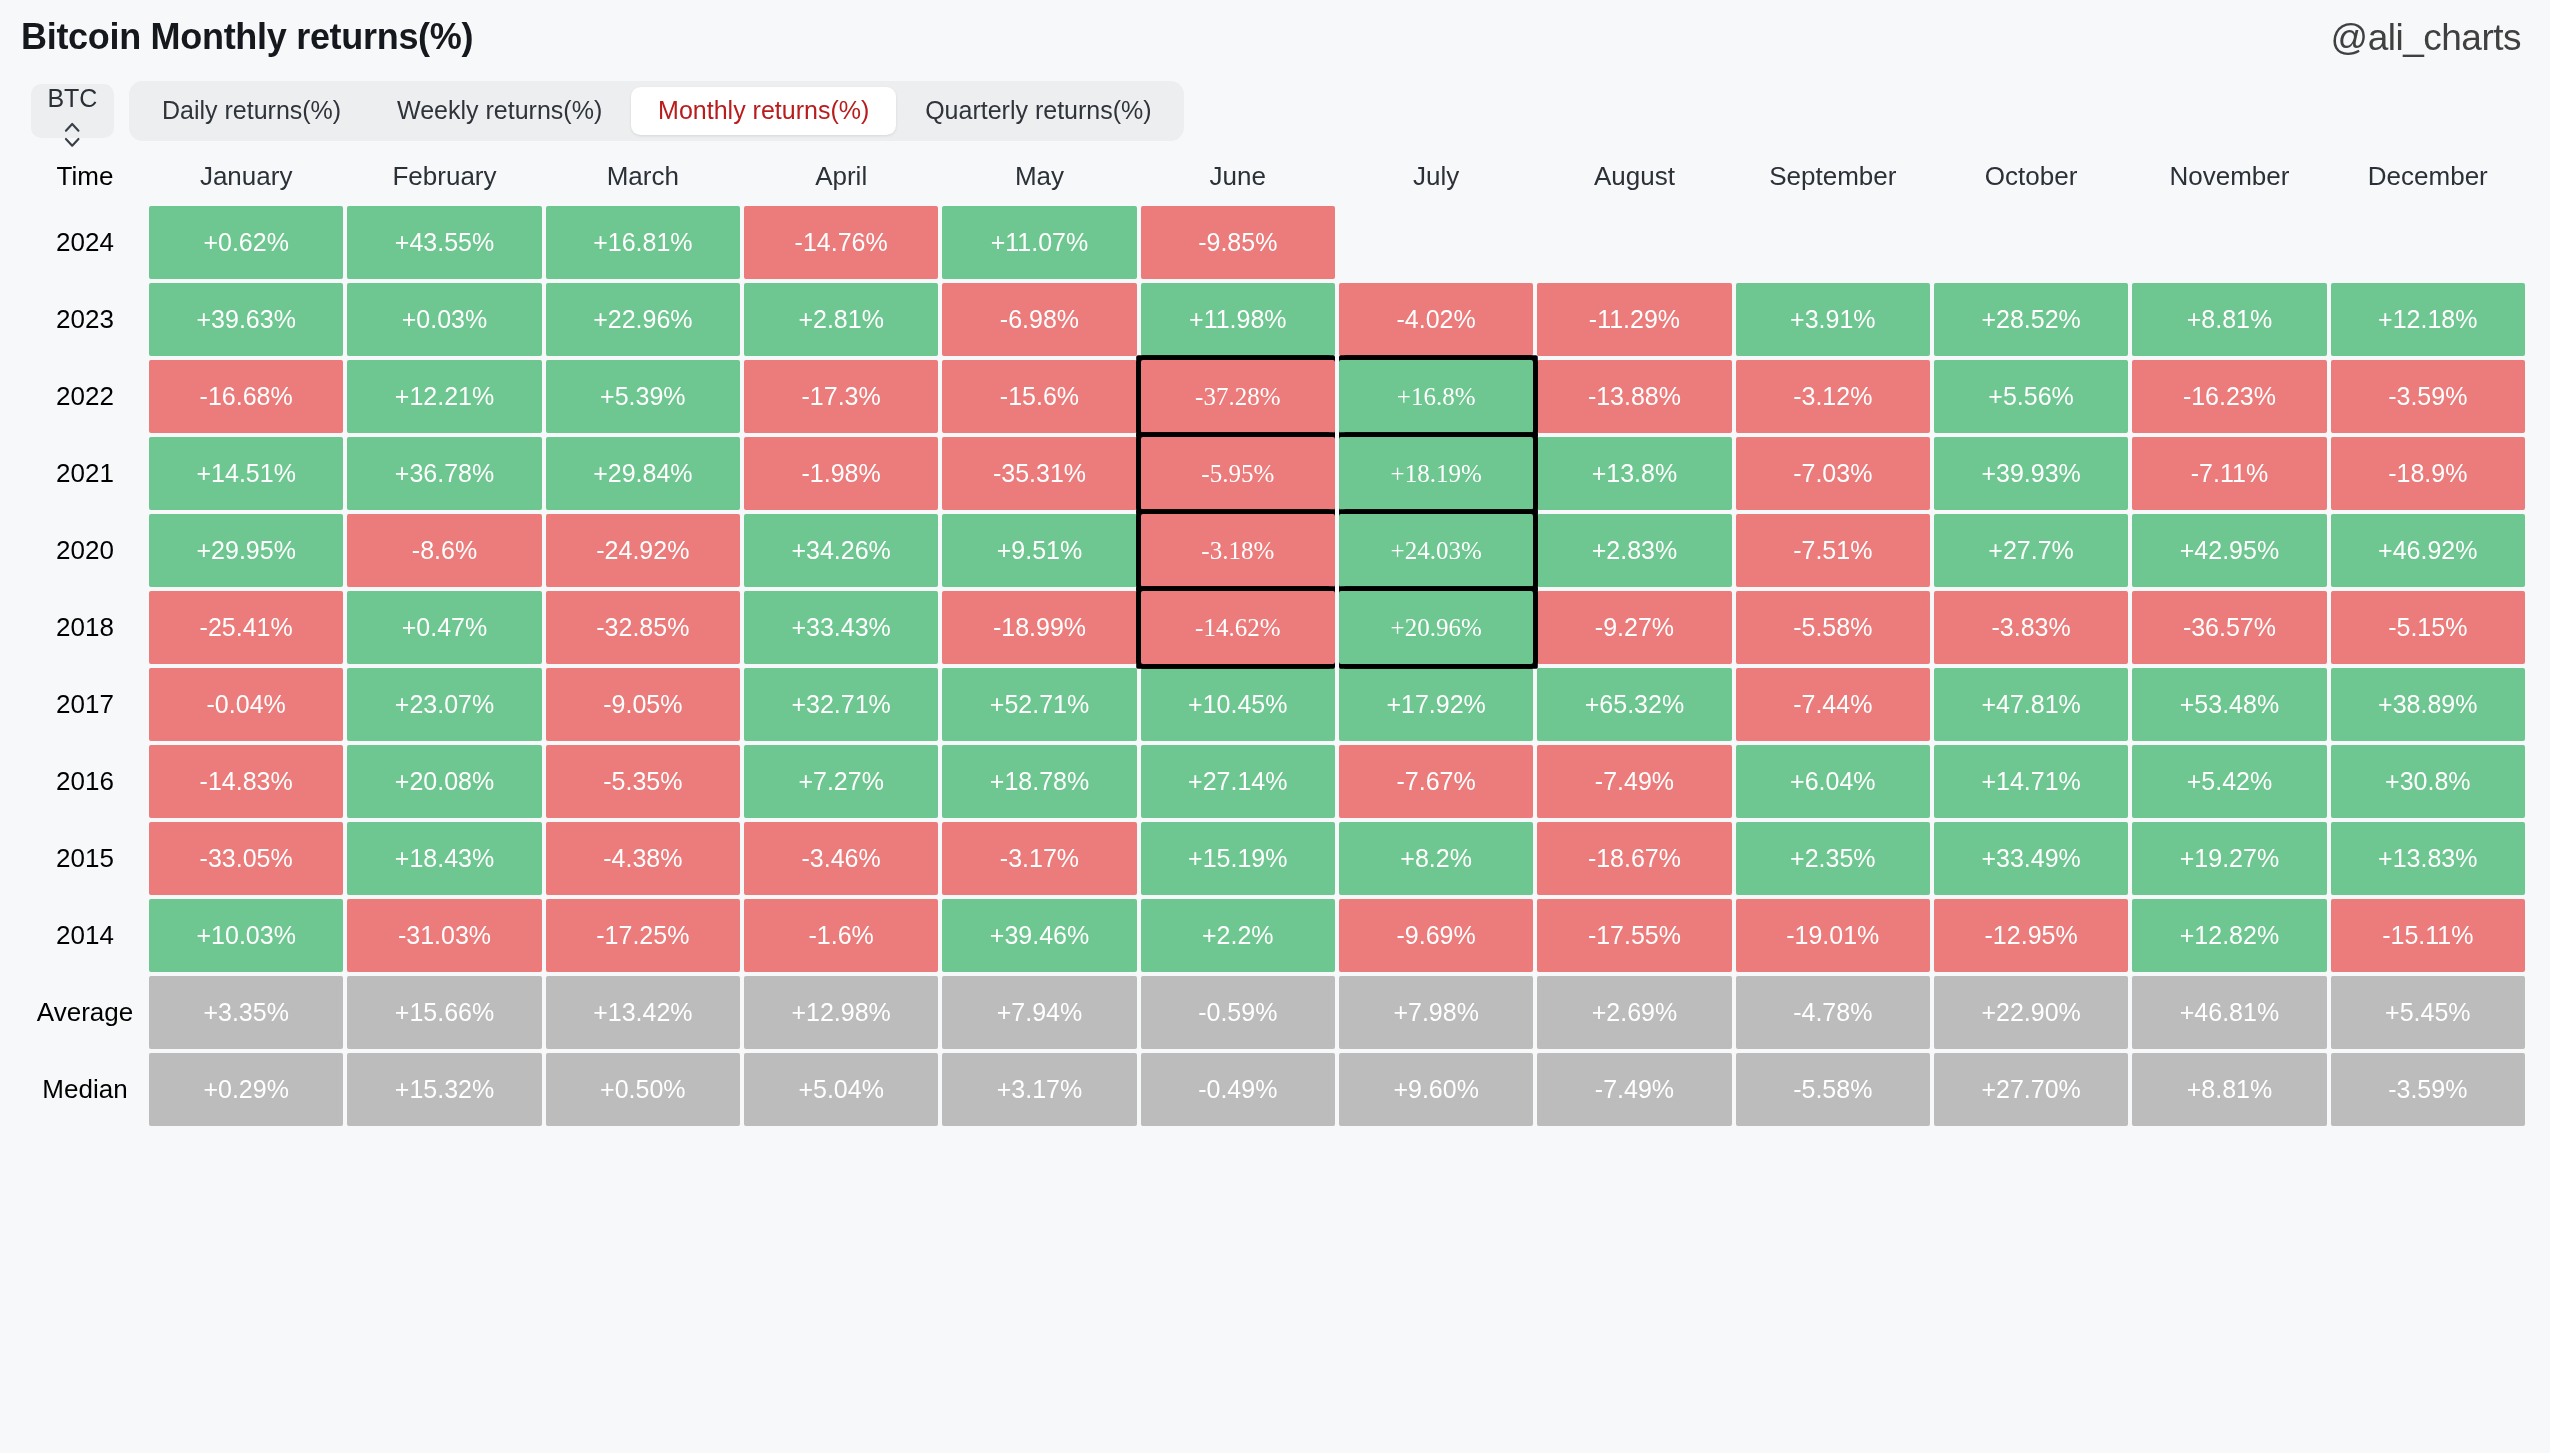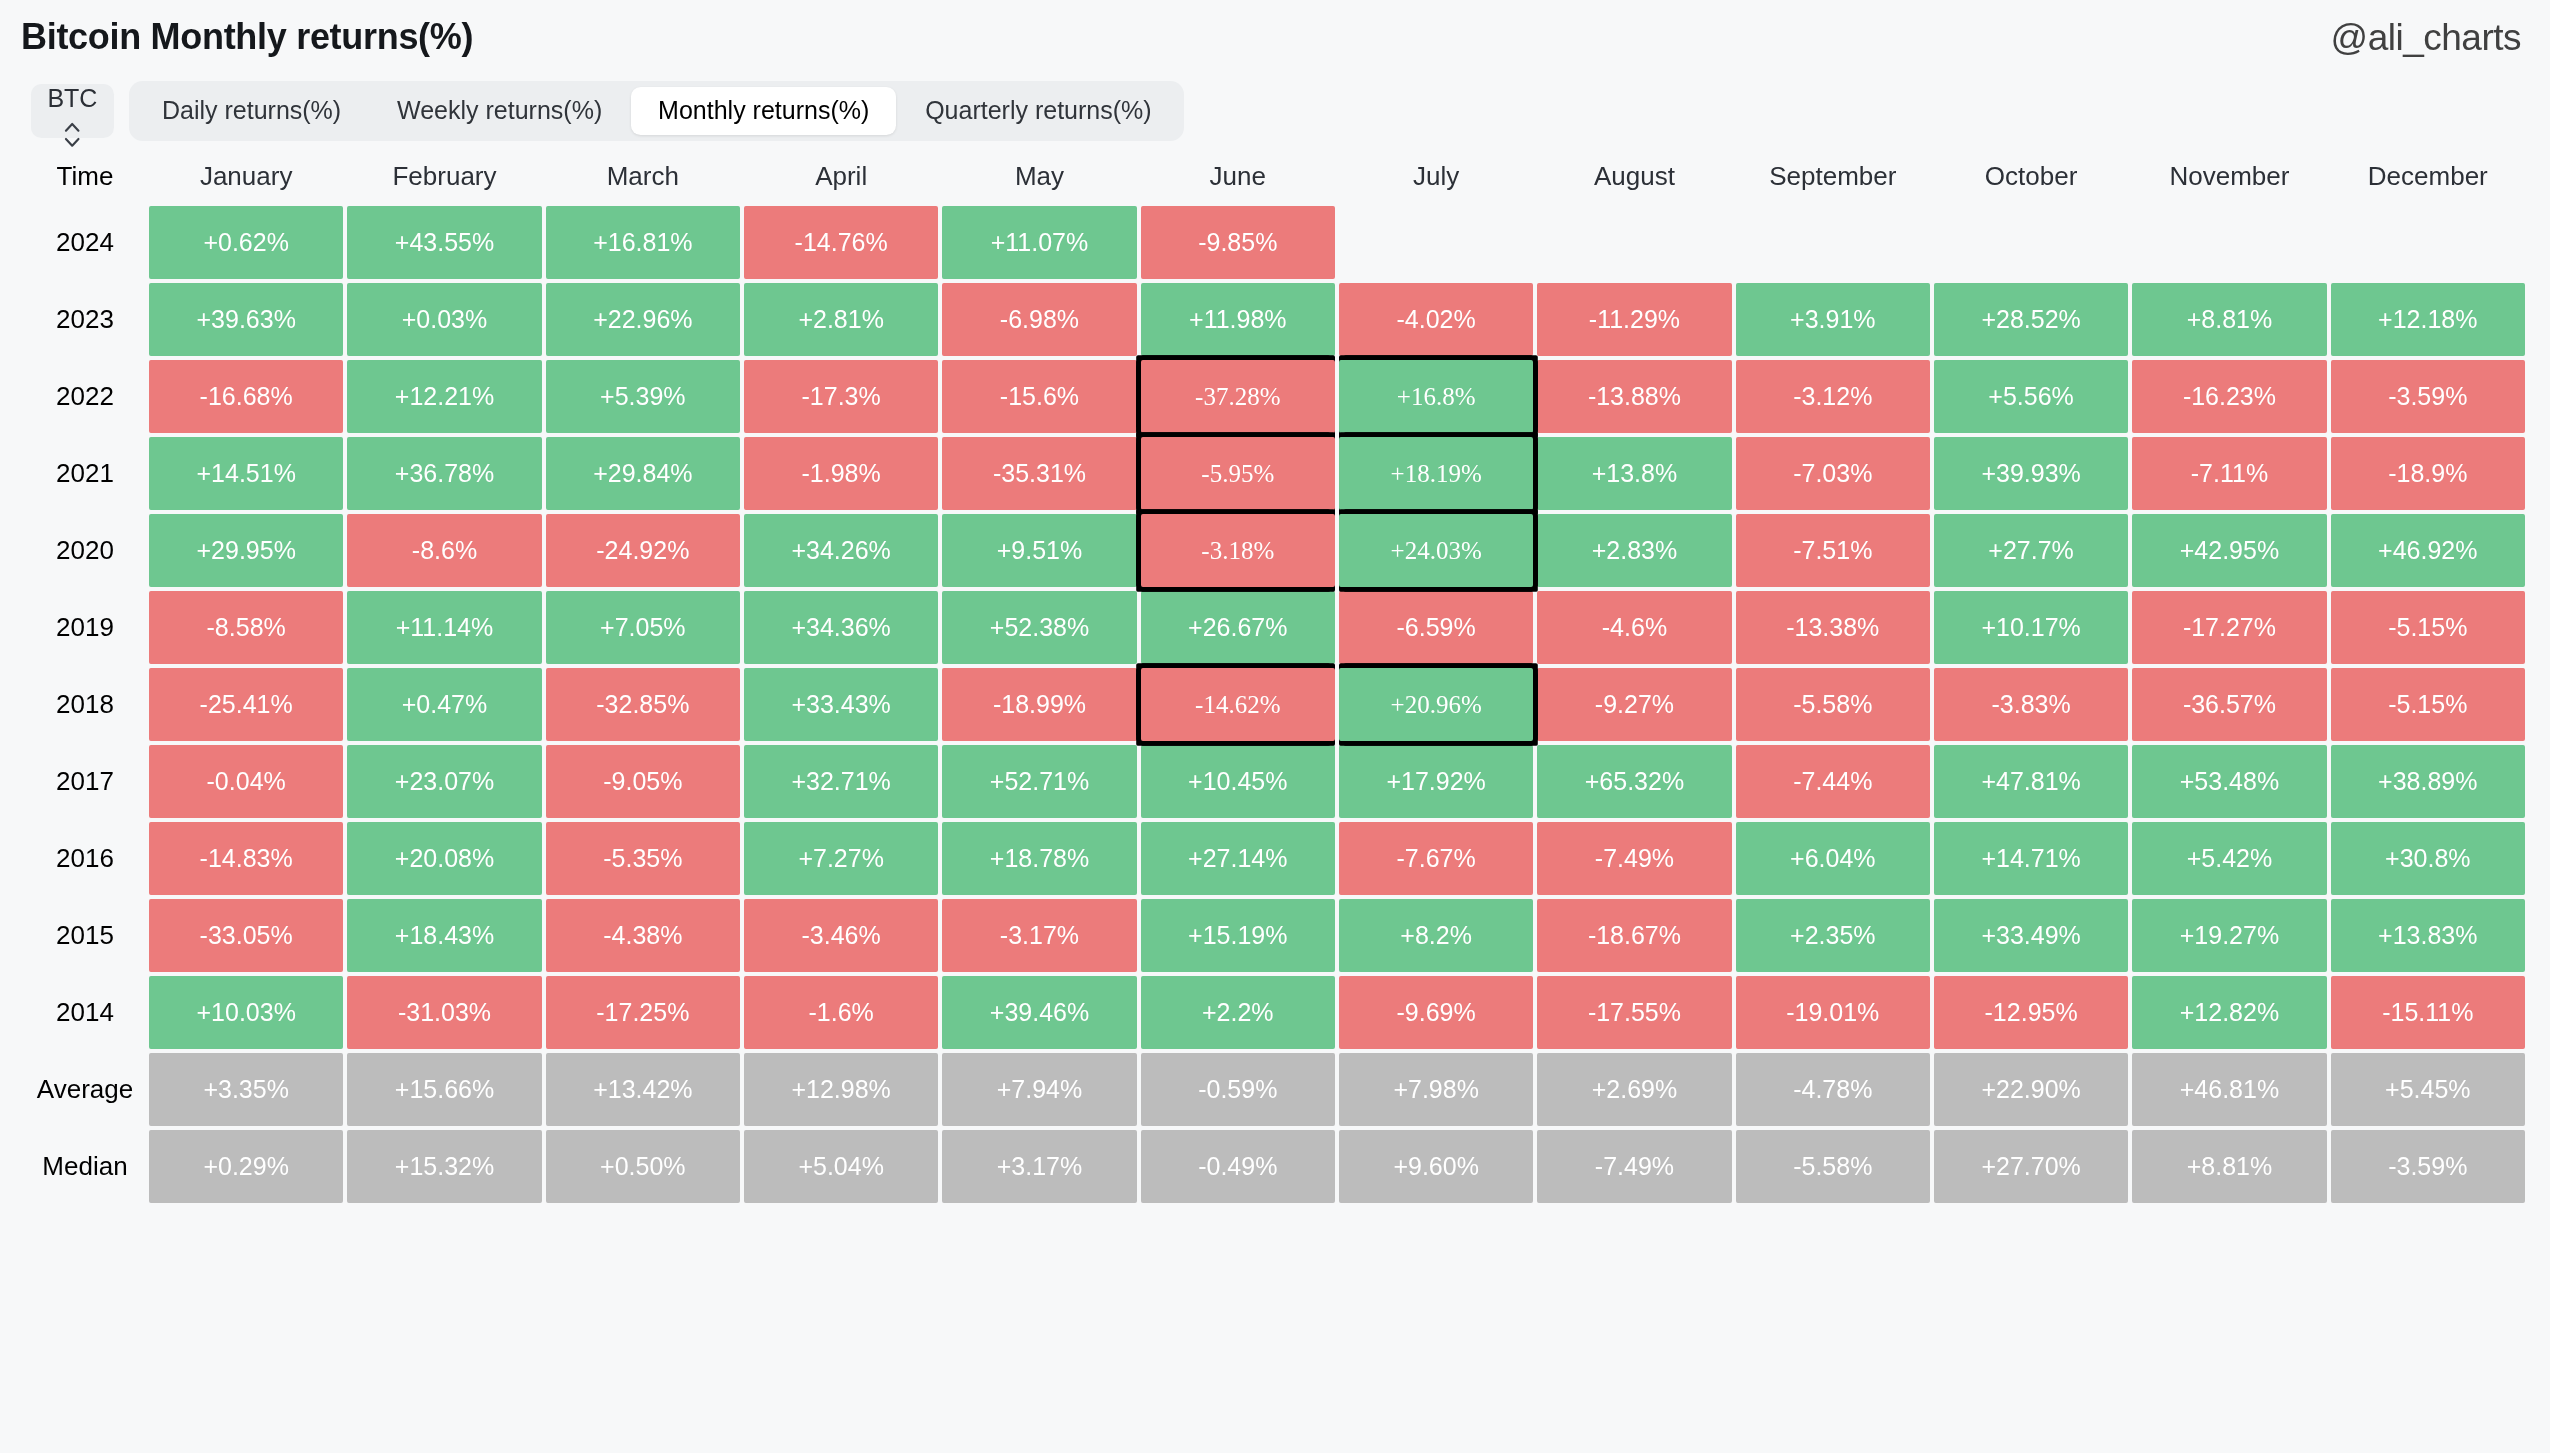--- a/index.html
+++ b/index.html
@@ -92,21 +92,21 @@
     padding: 0 27px;
     font-size: 25px;
     color: #30343a;
     border-radius: 9.6px;
     cursor: pointer;
     white-space: nowrap;
   }
   .tab.active {
     background: #ffffff;
     box-shadow: 0 1px 2.9px rgba(0,0,0,0.10);
-    color: #000000;
+    color: #b91c1c;
   }
 
   
   .table-wrap {
     padding: 0 21px 0 21px;
   }
   table.returns {
     border-collapse: separate;
     border-spacing: 4.8px 4.8px;
     width: 100%;
@@ -281,35 +281,20 @@
             <td class="pos">+9.51%</td>
             <td class="neg hl hl-left">-3.18%</td>
             <td class="pos hl hl-right">+24.03%</td>
             <td class="pos">+2.83%</td>
             <td class="neg">-7.51%</td>
             <td class="pos">+27.7%</td>
             <td class="pos">+42.95%</td>
             <td class="pos">+46.92%</td>
           </tr>
           <tr>
-            <td class="rowlabel">2019</td>
-            <td class="neg">-8.58%</td>
-            <td class="pos">+11.14%</td>
-            <td class="pos">+7.05%</td>
-            <td class="pos">+34.36%</td>
-            <td class="pos">+52.38%</td>
-            <td class="pos">+26.67%</td>
-            <td class="neg">-6.59%</td>
-            <td class="neg">-4.6%</td>
-            <td class="neg">-13.38%</td>
-            <td class="pos">+10.17%</td>
-            <td class="neg">-17.27%</td>
-            <td class="neg">-5.15%</td>
-          </tr>
-          <tr>
             <td class="rowlabel">2018</td>
             <td class="neg">-25.41%</td>
             <td class="pos">+0.47%</td>
             <td class="neg">-32.85%</td>
             <td class="pos">+33.43%</td>
             <td class="neg">-18.99%</td>
             <td class="neg hl hl-left">-14.62%</td>
             <td class="pos hl hl-right">+20.96%</td>
             <td class="neg">-9.27%</td>
             <td class="neg">-5.58%</td>

